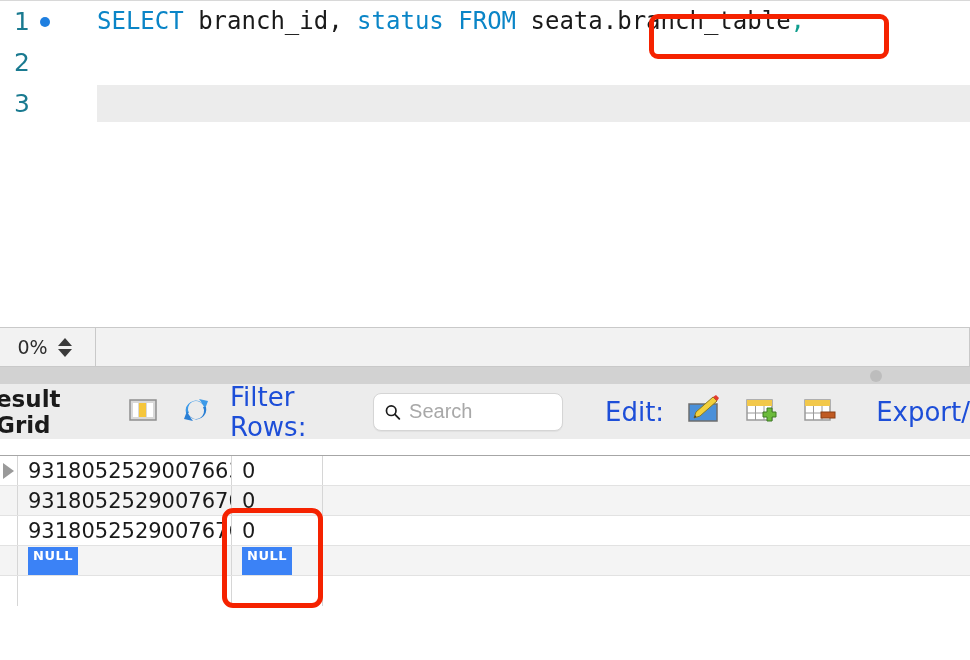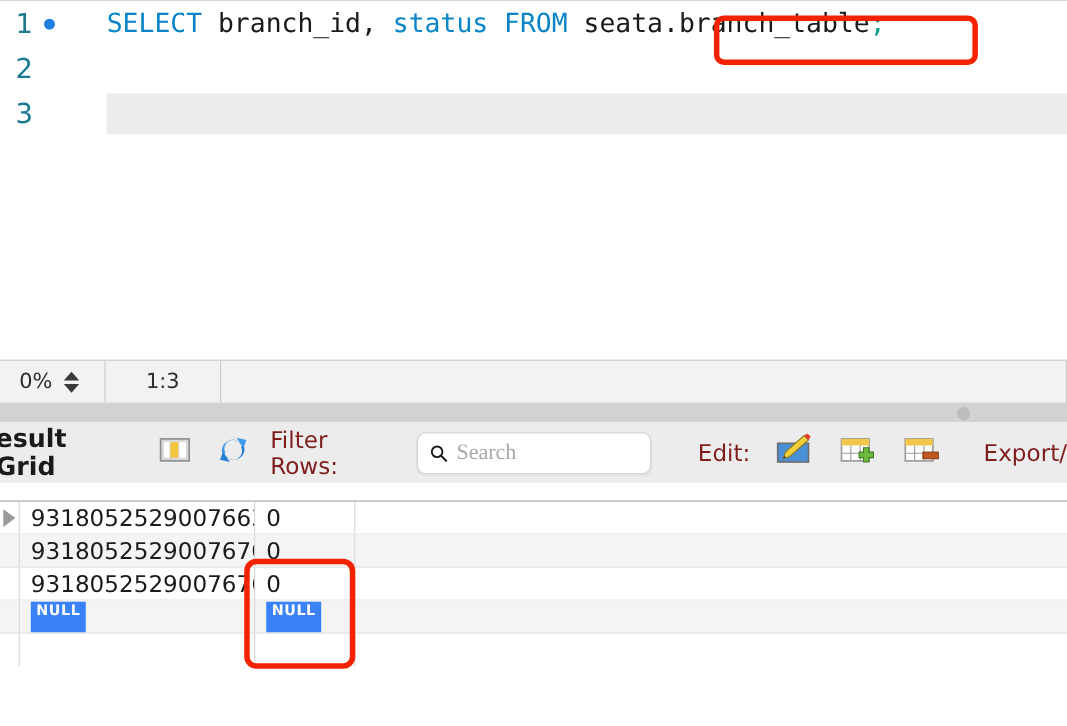--- a/index.html
+++ b/index.html
@@ -102,31 +102,31 @@
     display: flex; align-items: center;
   }
   .res-title {
     font-family: "DejaVu Sans", sans-serif;
     font-size: 23px; font-weight: bold; color: #1a1a1a;
     margin-left: -4px;
   }
   .tb-icon { margin-left: 22px; display: block; }
   .tb-label {
     font-family: "DejaVu Sans", sans-serif;
-    font-size: 21px; color: #7f1d1d;
+    font-size: 26px; color: #1d4ed8;
   }
   .searchbox {
     margin-left: 14px; width: 216px; height: 38px;
     background: #ffffff; border: 1px solid #d5d5d5; border-radius: 8px;
     display: flex; align-items: center; padding: 0 10px; gap: 8px;
     box-shadow: 0 1px 1px rgba(0,0,0,.05);
   }
   .searchbox input {
     border: 0; outline: none; background: transparent;
-    font-family: Liberation Serif, serif; font-size: 20px; color: #222;
+    font-family: Liberation Sans, sans-serif; font-size: 20px; color: #222;
     width: 100%;
   }
   .searchbox input::placeholder { color: #a8a8a8; }
 
   
   .grid {
     position: absolute; left: 0; top: 455px; width: 970px; height: 205px;
     background: #ffffff;
     border-top: 1px solid #a6a6a6;
     font-family: "DejaVu Sans", sans-serif;
@@ -191,21 +191,20 @@
   <div class="redbox" id="redbox-query"></div>
 
   <div class="statusbar">
     <div class="sb-cell sb-zoom">
       <span class="zoomval">0%</span>
       <span class="sb-stepper">
         <i class="up"></i>
           <i class="down"></i>
       </span>
     </div>
-    <div class="sb-cell sb-pos">1:3</div>
     <div class="sb-cell sb-rest"></div>
   </div>
 
   <div class="splitter">
     <span class="handle"></span>
   </div>
 
   <div class="res-toolbar">
     <span class="res-title">esult Grid</span>
 

